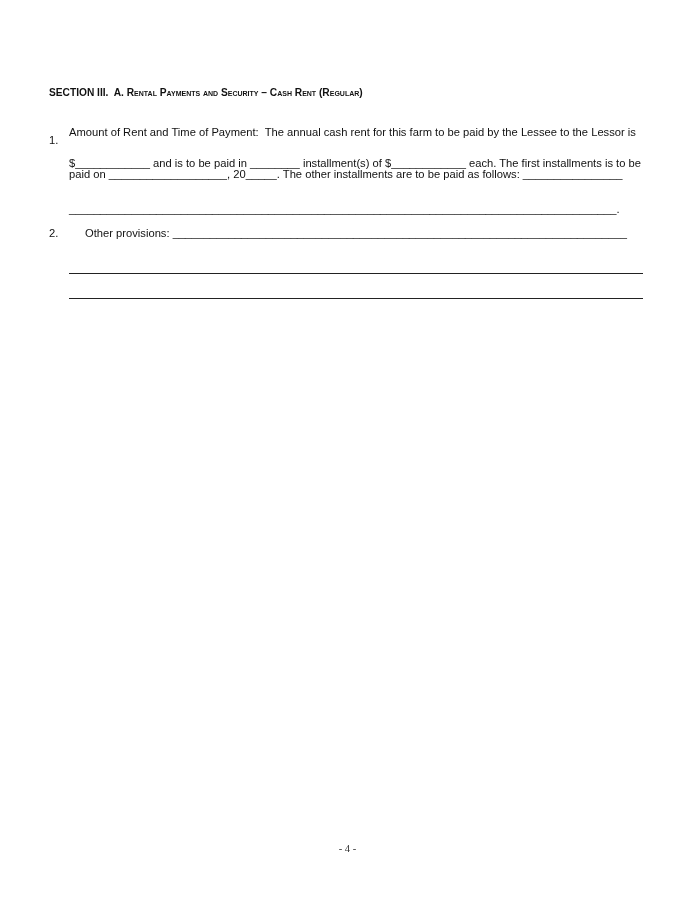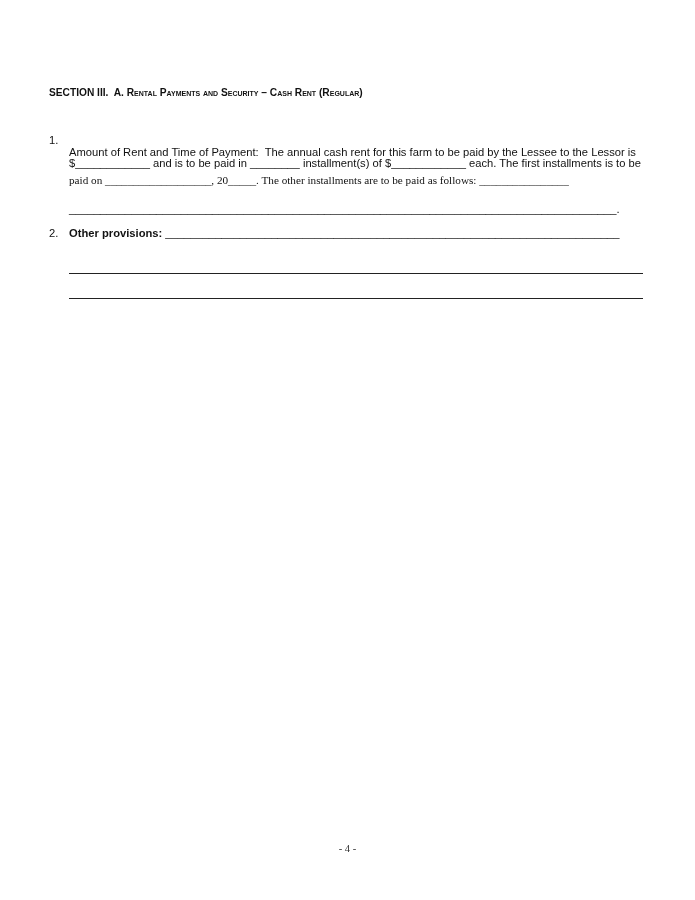--- a/index.html
+++ b/index.html
@@ -4,41 +4,41 @@
   <style>
     html, body { margin: 0; padding: 0; background: #ffffff; }
     body { width: 695px; height: 900px; position: relative; overflow: hidden;
            font-family: "Liberation Sans", sans-serif; color: #111; font-size: 11.2px; }
     .abs { position: absolute; white-space: nowrap; }
     .heading { left: 49px; top: 87px; font-weight: bold; font-size: 10.2px; letter-spacing: 0; }
     .heading .sc { font-variant: small-caps; }
     .num { left: 49px; }
     .line { left: 69px; width: 575px; display: flex; justify-content: space-between; }
     .line span { white-space: pre; }
-    .b { font-weight: bold; }
+    .b { font-weight: normal; margin-left: 16px; }
     .rule { position: absolute; left: 69px; width: 574px; height: 0; border-top: 1.3px solid #222; }
     .page-num { left: 0; width: 695px; text-align: center; top: 843px; font-size: 10.5px; font-family: "Liberation Serif", serif; color: #333; }
   </style>
 </head>
 <body>
 
 <div class="abs heading">
   <span>SECTION III.</span>&nbsp;
   <span>A.</span>
   <span class="sc">Rental Payments and Security – Cash Rent (Regular)</span>
 </div>
 
 <div class="abs num" style="top:134px;">1.</div>
-<div class="abs line" style="top:146px;text-align:center;">
+<div class="abs line" style="top:126px;text-align:center;">
   <span>Amount of Rent and Time of Payment:  The annual cash rent for this farm to be paid by the Lessee to the Lessor is</span>
 </div>
 <div class="abs line" style="top:157px;">
   <span>$____________ and is to be paid in ________ installment(s) of $____________ each. The first installments is to be</span>
 </div>
-<div class="abs line" style="top:174px;font-family:Liberation Serif, serif;">
+<div class="abs line" style="top:168px;">
   <span>paid on ___________________, 20_____. The other installments are to be paid as follows: ________________</span>
 </div>
 <div class="abs line" style="top:203px;">
   <span>________________________________________________________________________________________.</span>
 </div>
 
 <div class="abs num" style="top:227px;">2.</div>
 <div class="abs" style="top:227px; left:69px;">
   <span class="b">Other provisions:</span>
   <span>_________________________________________________________________________</span>

